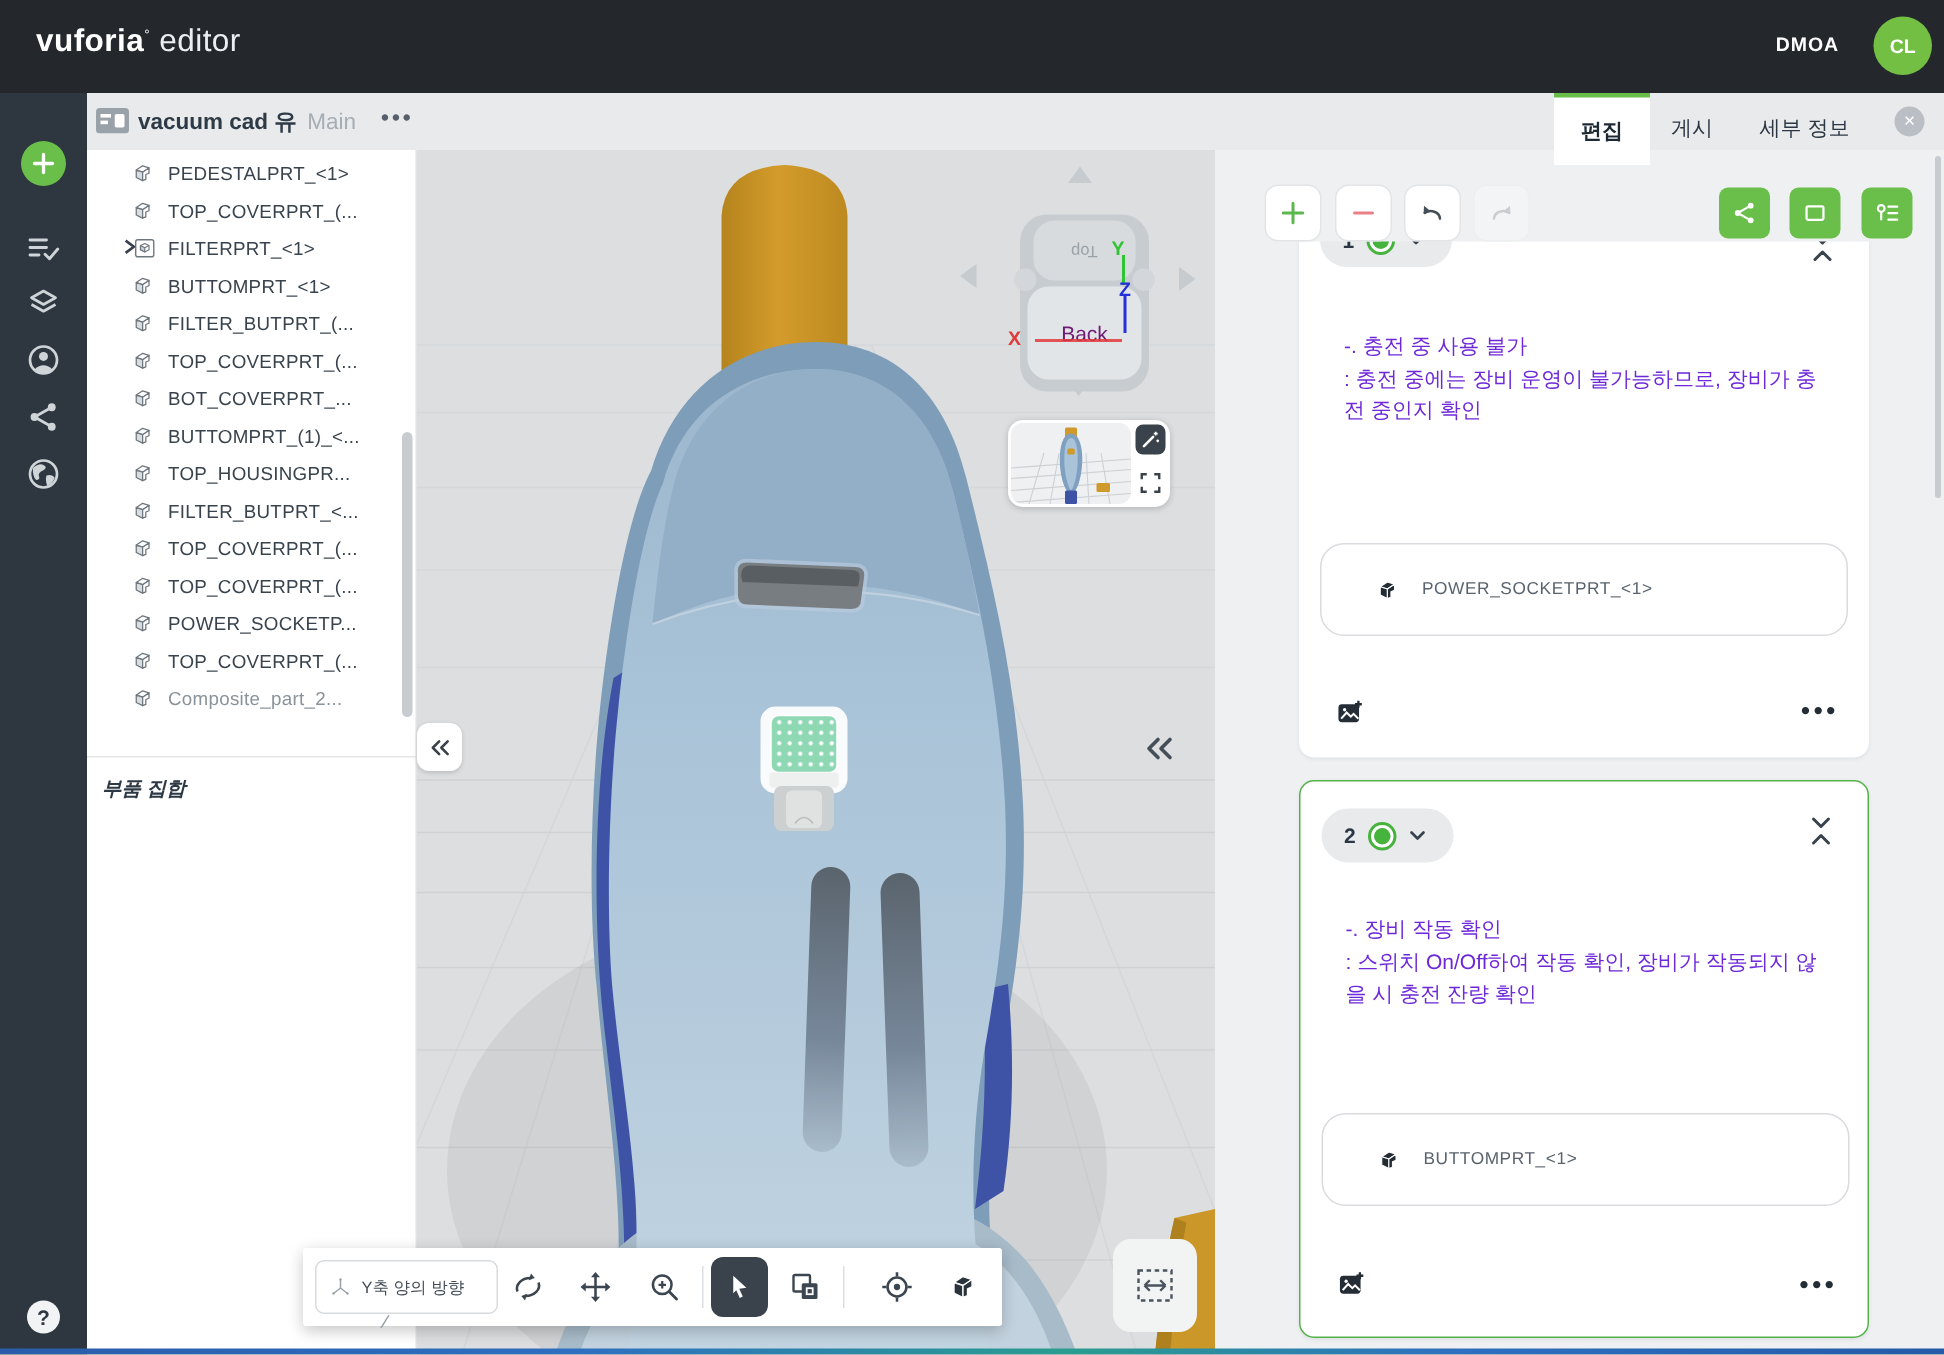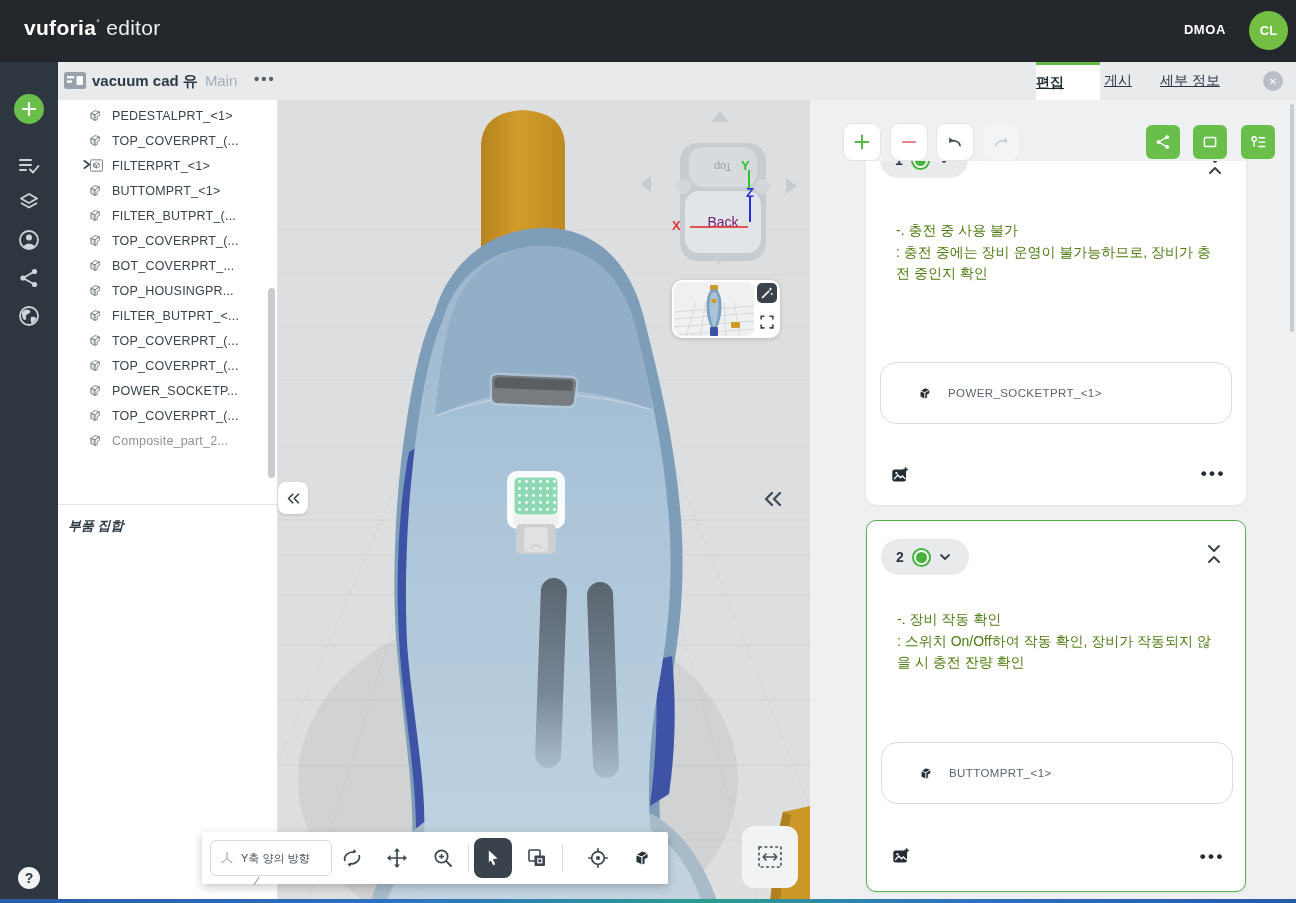--- a/index.html
+++ b/index.html
@@ -22,22 +22,22 @@
        display:flex;align-items:center;justify-content:center;}
   .rail-ic{left:17px;width:24px;height:24px;color:#cfd4d8;}
   .help{left:18px;top:805px;width:22px;height:22px;border-radius:50%;background:#f2f3f4;color:#2e3740;
         font-size:14px;font-weight:700;display:flex;align-items:center;justify-content:center;}
   
   .titlebar{left:58px;top:62px;width:1238px;height:38px;background:#e8eaec;z-index:20;}
   .doc-ic{left:6px;top:10px;}
   .title-main{left:34px;top:10px;font-size:15px;font-weight:600;color:#2e3b46;}
   .title-branch{color:#a6aeb5;font-weight:500;margin-left:7px;}
   .title-dots{left:196px;top:8px;font-size:15px;font-weight:700;letter-spacing:2px;color:#56606a;}
-  .tab{top:0;height:38px;display:flex;align-items:center;
-       font-size:14px;color:#2b3744;cursor:default;text-decoration:underline;}
+  .tab{top:0;height:48px;display:flex;align-items:center;justify-content:center;
+       font-size:14px;color:#2b3744;cursor:default;}
   .tab.active{background:#fff;border-top:3px solid #67bd48;font-weight:600;color:#1e2a33;}
   .closer{left:1205px;top:9px;width:20px;height:20px;border-radius:50%;background:#b9bfc5;
           color:#fff;display:flex;align-items:center;justify-content:center;}
   
   .tree{left:58px;top:100px;width:220px;height:803px;background:#fff;border-right:1px solid #e1e3e5;z-index:5;}
   .trow{position:relative;height:25px;display:flex;align-items:center;padding-left:30px;gap:7px;
         font-size:12.5px;color:#39434d;letter-spacing:.2px;white-space:nowrap;}
   .trow .chev{position:absolute;left:23px;top:6px;color:#39434d;}
   .trow.dim{color:#8a939a;}
   .t-ic{width:17px;height:17px;flex:0 0 17px;}
@@ -90,21 +90,21 @@
         display:flex;align-items:center;justify-content:center;z-index:6;}
   .card{position:absolute;left:56px;width:380px;background:#fff;border-radius:10px;box-shadow:0 1px 3px rgba(0,0,0,.07);}
   .card.selected{border:1.5px solid #55b24a;}
   .pill{position:absolute;left:14px;width:88px;height:36px;background:#e8eaec;border-radius:18px;
         display:flex;align-items:center;gap:8px;padding-left:15px;}
   .pill .num{font-size:14px;font-weight:600;color:#2b3744;}
   .dot{width:19px;height:19px;border-radius:50%;border:2px solid #45b33c;background:#fff;
        display:flex;align-items:center;justify-content:center;}
   .dot i{display:block;width:11px;height:11px;border-radius:50%;background:#45b33c;}
   .card-collapse{position:absolute;right:22px;width:18px;height:22px;color:#39434d;}
-  .desc{position:absolute;left:30px;width:326px;font-size:14px;line-height:1.55;color:#4d7c0f;white-space:pre-line;}
+  .desc{position:absolute;left:30px;width:326px;font-size:14px;line-height:1.55;color:#6d28d9;white-space:pre-line;}
   .chip{position:absolute;left:14px;width:352px;height:62px;border:1px solid #d9dbde;border-radius:16px;
         display:flex;align-items:center;gap:12px;padding-left:36px;background:#fff;}
   .chip span{font-size:11.5px;letter-spacing:.4px;color:#59636d;font-weight:500;}
   .chip .p-ic{width:19px;height:19px;color:#242c33;}
   .addimg{position:absolute;left:24px;width:22px;height:22px;color:#242d36;}
   .cdots{position:absolute;right:20px;font-size:17px;font-weight:700;letter-spacing:2.5px;color:#242d36;}
   .rscroll{left:1290px;top:104px;width:4px;height:228px;border-radius:2px;background:#c7ccd1;z-index:28;}
   .bottom-strip{left:0;top:899px;width:1296px;height:4px;z-index:40;
      background:linear-gradient(90deg,#2a5cab,#2f6fc0 30%,#2a9d8f 55%,#2f6fc0 75%,#245aa8);}
   svg{display:block;}
@@ -262,20 +262,26 @@
           <svg class="t-ic">
             <use href="#sym-part-outline"></use>
           </svg>
           <span>TOP_COVERPRT_(...</span>
         </div>
       <div class="trow">
           <svg class="t-ic">
             <use href="#sym-part-outline"></use>
           </svg>
           <span>BOT_COVERPRT_...</span>
+        </div>
+      <div class="trow">
+          <svg class="t-ic">
+            <use href="#sym-part-outline"></use>
+          </svg>
+          <span>BUTTOMPRT_(1)_&lt;...</span>
         </div>
       <div class="trow">
           <svg class="t-ic">
             <use href="#sym-part-outline"></use>
           </svg>
           <span>TOP_HOUSINGPR...</span>
         </div>
       <div class="trow">
           <svg class="t-ic">
             <use href="#sym-part-outline"></use>

